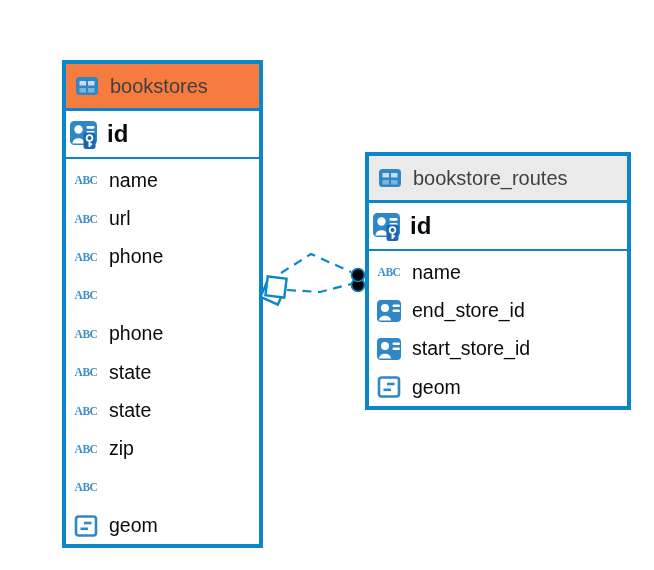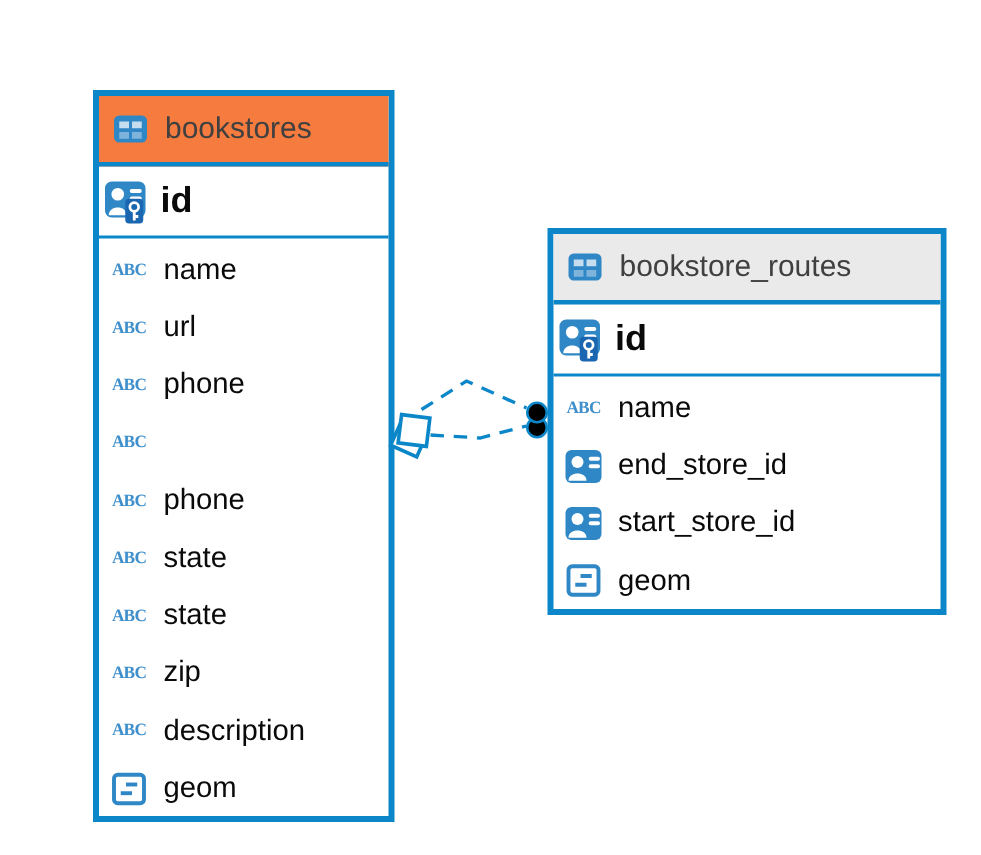--- a/index.html
+++ b/index.html
@@ -186,21 +186,20 @@
       <span class="icon-slot cell-icon">
             <span class="abc-glyph">ABC</span>
           </span>
       <span class="cell-label">zip</span>
     </div>
 
     <div class="row">
       <span class="icon-slot cell-icon">
             <span class="abc-glyph">ABC</span>
           </span>
-      <span class="cell-label">description</span>
     </div>
 
     <div class="row">
       <span class="icon-slot cell-icon">
             <svg width="24" height="24" viewBox="0 0 24 24">
               <rect x="2" y="2.5" width="20" height="19" rx="2.5" fill="none" stroke="#2F87C6" stroke-width="2.6"></rect>
               <line x1="10" y1="9" x2="17.5" y2="9" stroke="#2F87C6" stroke-width="2.6"></line>
               <line x1="6.5" y1="14.8" x2="14" y2="14.8" stroke="#2F87C6" stroke-width="2.6"></line>
             </svg>
           </span>

